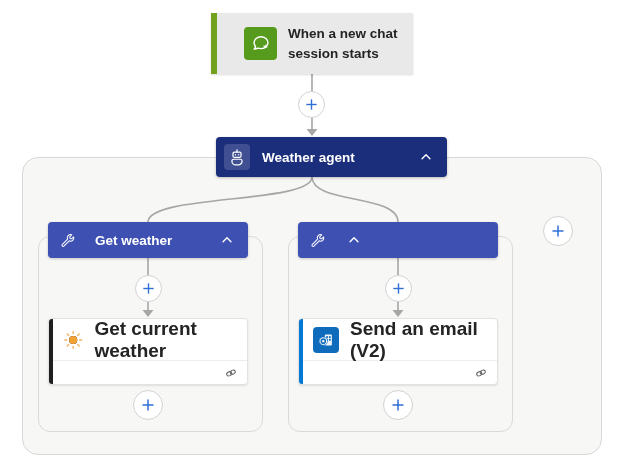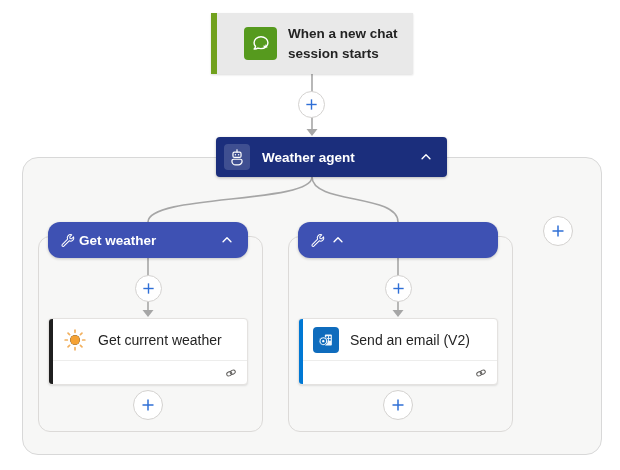--- a/index.html
+++ b/index.html
@@ -41,36 +41,36 @@
     display:flex;align-items:center;justify-content:center;flex:0 0 auto}
   .trigger-title{font-size:13.5px;font-weight:700;line-height:1.45;width:140px}
 
   .agent-card{position:absolute;left:216px;top:137px;width:231px;height:40px;border-radius:4px;
     background:var(--agent-bg);box-shadow:0 1px 3px rgba(0,0,0,.25);display:flex;align-items:center;
     padding:0 12px 0 8px;gap:12px;z-index:3;cursor:pointer}
   .agent-icon-tile{width:26px;height:26px;border-radius:4px;background:rgba(255,255,255,.16);
     display:flex;align-items:center;justify-content:center;flex:0 0 auto}
   .agent-label{color:#fff;font-size:13.5px;font-weight:700;flex:1}
 
-  .branch-header{position:absolute;top:222px;width:200px;height:36px;border-radius:12px;
+  .branch-header{position:absolute;top:222px;width:200px;height:36px;border-radius:4px;
     background:var(--branch-header-bg);box-shadow:0 1px 3px rgba(0,0,0,.2);display:flex;
-    align-items:center;gap:4px;padding:0 12px;z-index:3;cursor:pointer}
+    align-items:center;gap:20px;padding:0 12px;z-index:3;cursor:pointer}
   .branch-header.left{left:48px}
   .branch-header.right{left:298px}
   .branch-label{color:#fff;font-size:13.5px;font-weight:700;flex:1}
 
   .action-card{position:absolute;top:318px;width:200px;height:67px;background:#fff;
     border:1px solid #e4e2e0;border-radius:4px;box-shadow:0 1px 2px rgba(0,0,0,.1);
     z-index:3;cursor:pointer;overflow:hidden}
   .action-card.left{left:48px}
   .action-card.right{left:298px}
   .accent{position:absolute;left:0;top:0;bottom:0;width:4px}
   .action-row{height:42px;display:flex;align-items:center;gap:11px;padding-left:14px;
     border-bottom:1px solid #ededec}
-  .action-label{font-size:14px;font-weight:400;color:var(--text-dark)}
+  .action-label{font-size:19px;font-weight:700;color:var(--text-dark)}
   .action-footer{height:24px;display:flex;align-items:center;justify-content:flex-end;padding-right:9px}
 
   .icon-tile-blue{width:26px;height:26px;border-radius:4px;background:var(--email-icon-bg);
     display:flex;align-items:center;justify-content:center;flex:0 0 auto}
 
   .plus-btn{position:absolute;background:#fff;border:1px solid #d4d2d0;border-radius:50%;
     display:flex;align-items:center;justify-content:center;z-index:4;cursor:pointer;
     box-shadow:0 0 0 3px rgba(255,255,255,.0)}
   .plus-sm{width:27px;height:27px}
   .plus-md{width:30px;height:30px}

